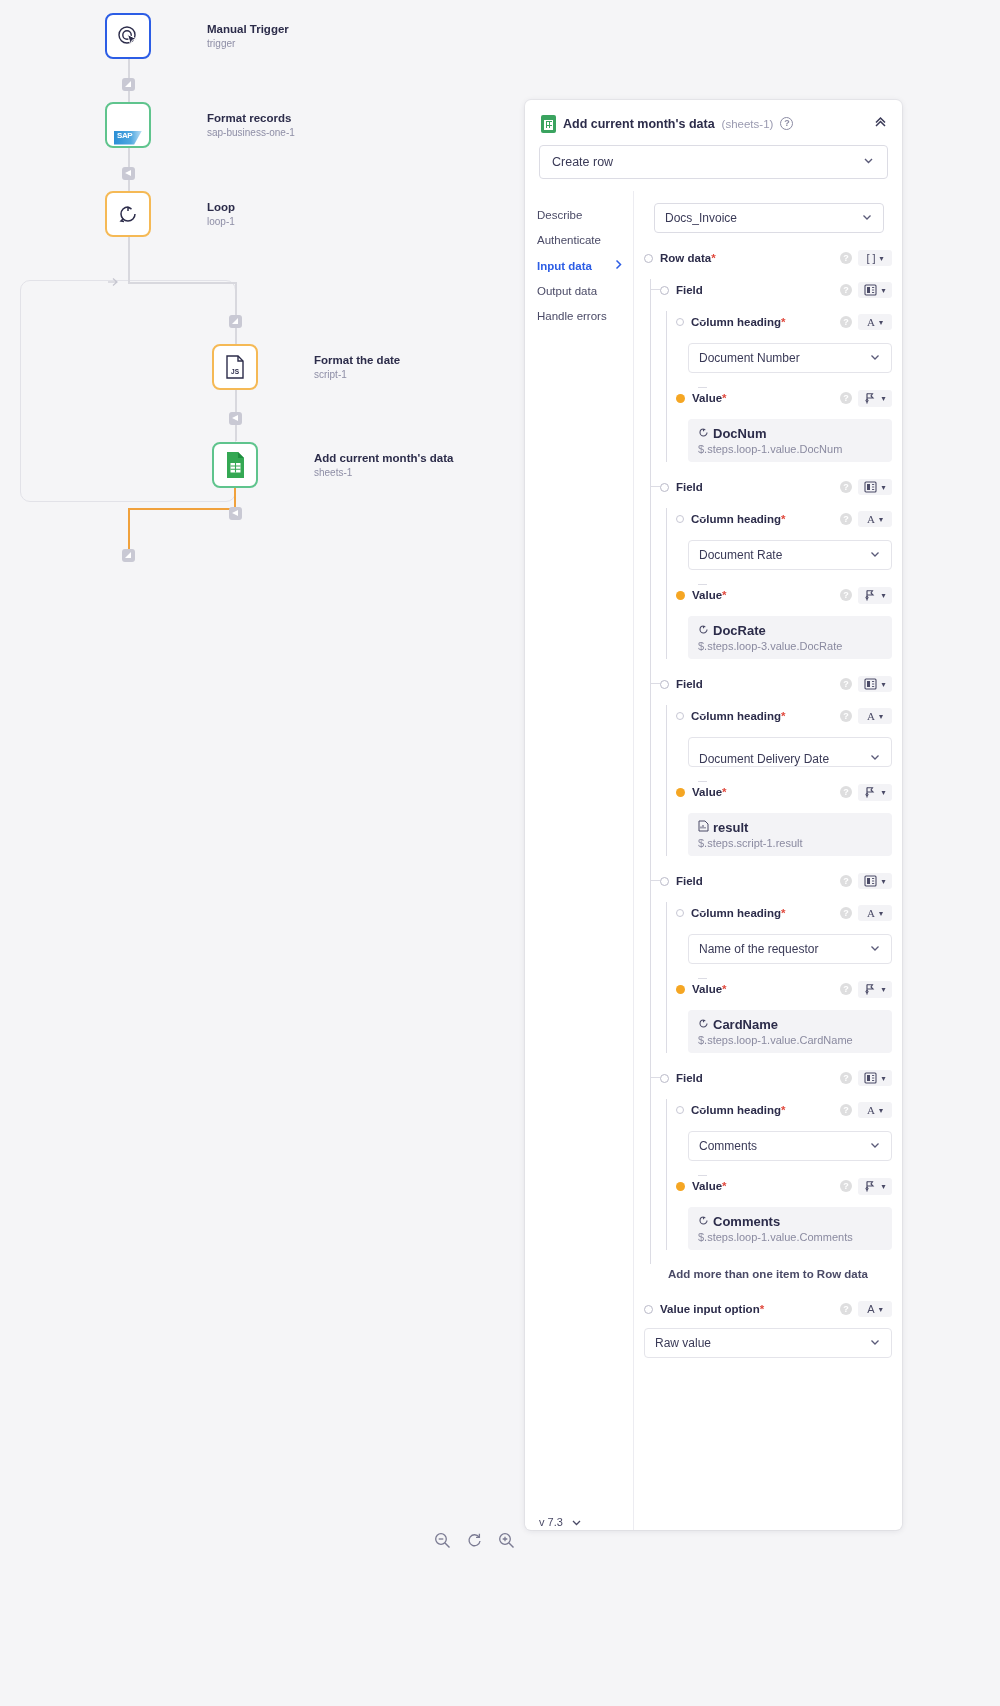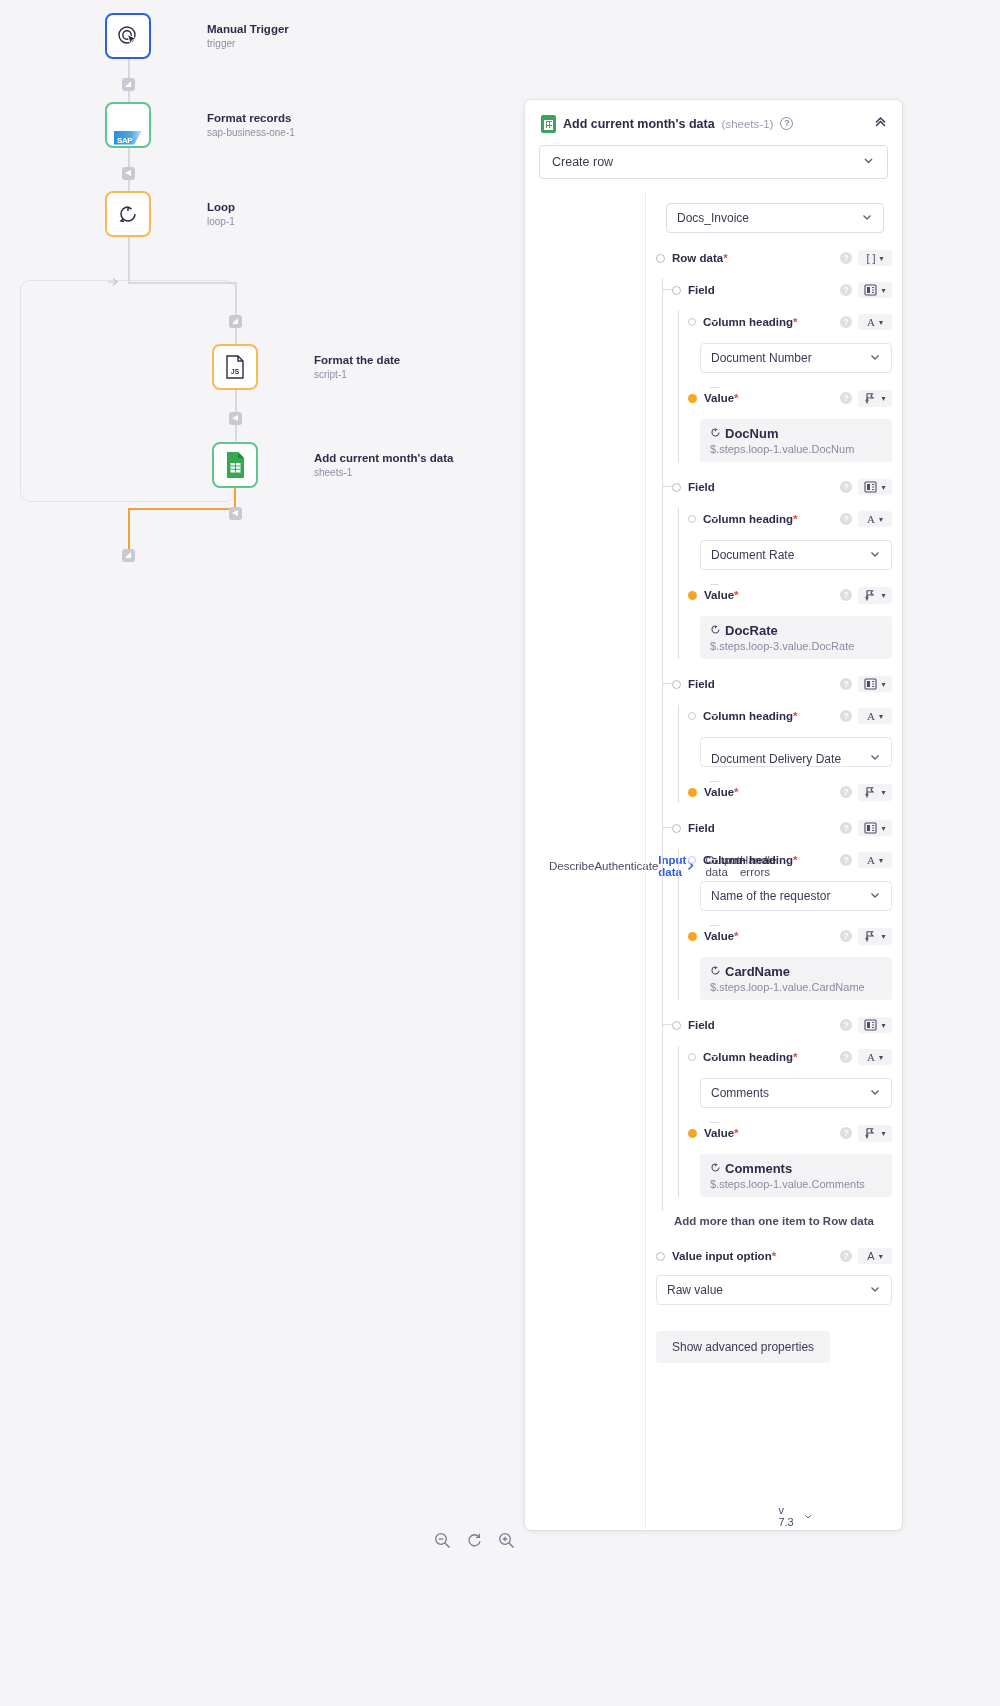--- a/index.html
+++ b/index.html
@@ -45,21 +45,21 @@
   .loopframe {
     position: absolute; border: 1.5px solid #e2e2e8;
     border-radius: 10px; background: transparent;
   }
 
   
   .sap-logo {
     width: 28px; height: 14px; position: relative;
     background: linear-gradient(90deg,#2b8fd6 0%, #4fa8e0 60%, #bfe0f5 100%);
     clip-path: polygon(0 0, 100% 0, 72% 100%, 0 100%);
-    display:flex; align-items:flex-end; justify-content:flex-start;margin-top:25px;
+    display:flex; align-items:flex-start; justify-content:flex-start;margin-top:25px;
   }
   .sap-logo span { font-size:8px; font-weight:800; color:#fff; margin-left:3px; letter-spacing:-0.4px; }
 
   
   #zoomctrls {
     position: absolute; left: 432px; top: 1530px;
     display: flex; gap: 12px; align-items: center;
   }
   #zoomctrls button {
     background: none; border: none; padding: 0; cursor: pointer;
@@ -369,21 +369,21 @@
       <span>Create row</span>
       <span class="chev">
         <svg width="13" height="13" viewBox="0 0 13 13">
             <path d="M3 5 L6.5 8.5 L10 5" fill="none" stroke="#5a5a78" stroke-width="1.4"></path>
           </svg>
       </span>
     </div>
 
     <div class="panel-body">
 
-      <div class="side-nav" style="display:flex; margin-left:12px;">
+      <div class="side-nav" style="display:flex; flex-direction:column;">
         <div class="side-item">
           <span>Describe</span>
         </div>
         <div class="side-item">
           <span>Authenticate</span>
         </div>
         <div class="side-item active">
           <span>Input data</span>
           <span class="arrow">
             <svg width="9" height="11" viewBox="0 0 9 11">
@@ -608,20 +608,30 @@
           <span class="type-pill">
                       <svg width="13" height="13" viewBox="0 0 13 13">
                         <path d="M3 1.5 V11.5" stroke="#4a4a66" stroke-width="1.2"></path>
                         <path d="M3 1.8 H8.5 L7 4 L9 6 H3" fill="none" stroke="#4a4a66" stroke-width="1.1"></path>
                         <circle cx="3" cy="8.6" r="1.1" fill="none" stroke="#4a4a66" stroke-width="1"></circle>
                       </svg>
                       <span class="caret">▾</span>
                     </span>
         </span>
       </div>
+      <div class="chip" style="margin:10px 0 0 12px;">
+        <div class="chip-name">
+          <span><svg width="11" height="12" viewBox="0 0 11 12">
+                        <path d="M1 1 H7 L10 4 V11 H1 Z" fill="none" stroke="#4a4a66" stroke-width="1"></path>
+                        <path d="M3 8.5 V6.5 M5 8.5 V5 M7 8.5 V7" stroke="#4a4a66" stroke-width="1"></path>
+                      </svg></span>
+          <span>result</span>
+        </div>
+        <div class="chip-path">$.steps.script-1.result</div>
+      </div>
     </div>
             </div>
             <div style="position: relative; padding-left: 0px; margin-bottom: 14px;">
     <div style="position:absolute; left:6px; top:0; bottom:-14px; width:1px; background:#dcdce4;"></div>
     <div class="row" style="padding-left:16px;">
       <span style="position:absolute;left:6px;top:10px;width:10px;height:1px;background:#dcdce4;"></span>
       <span class="bullet-o"></span>
       <span class="row-label">Field</span>
       <span class="row-right">
         <span class="help-dot">?</span>
@@ -768,19 +778,16 @@
 
         <div class="field-input">
           <span>Raw value</span>
           <span class="chev">
             <svg width="12" height="12" viewBox="0 0 12 12">
                 <path d="M2.5 4.5 L6 8 L9.5 4.5" fill="none" stroke="#5a5a78" stroke-width="1.3"></path>
               </svg>
           </span>
         </div>
 
-        <div style="margin-top:26px;">
-          <button class="btn-adv">Show advanced properties</button>
-        </div>
       </div>
     </div>
   </div>
 </div>
 
 </body></html>

